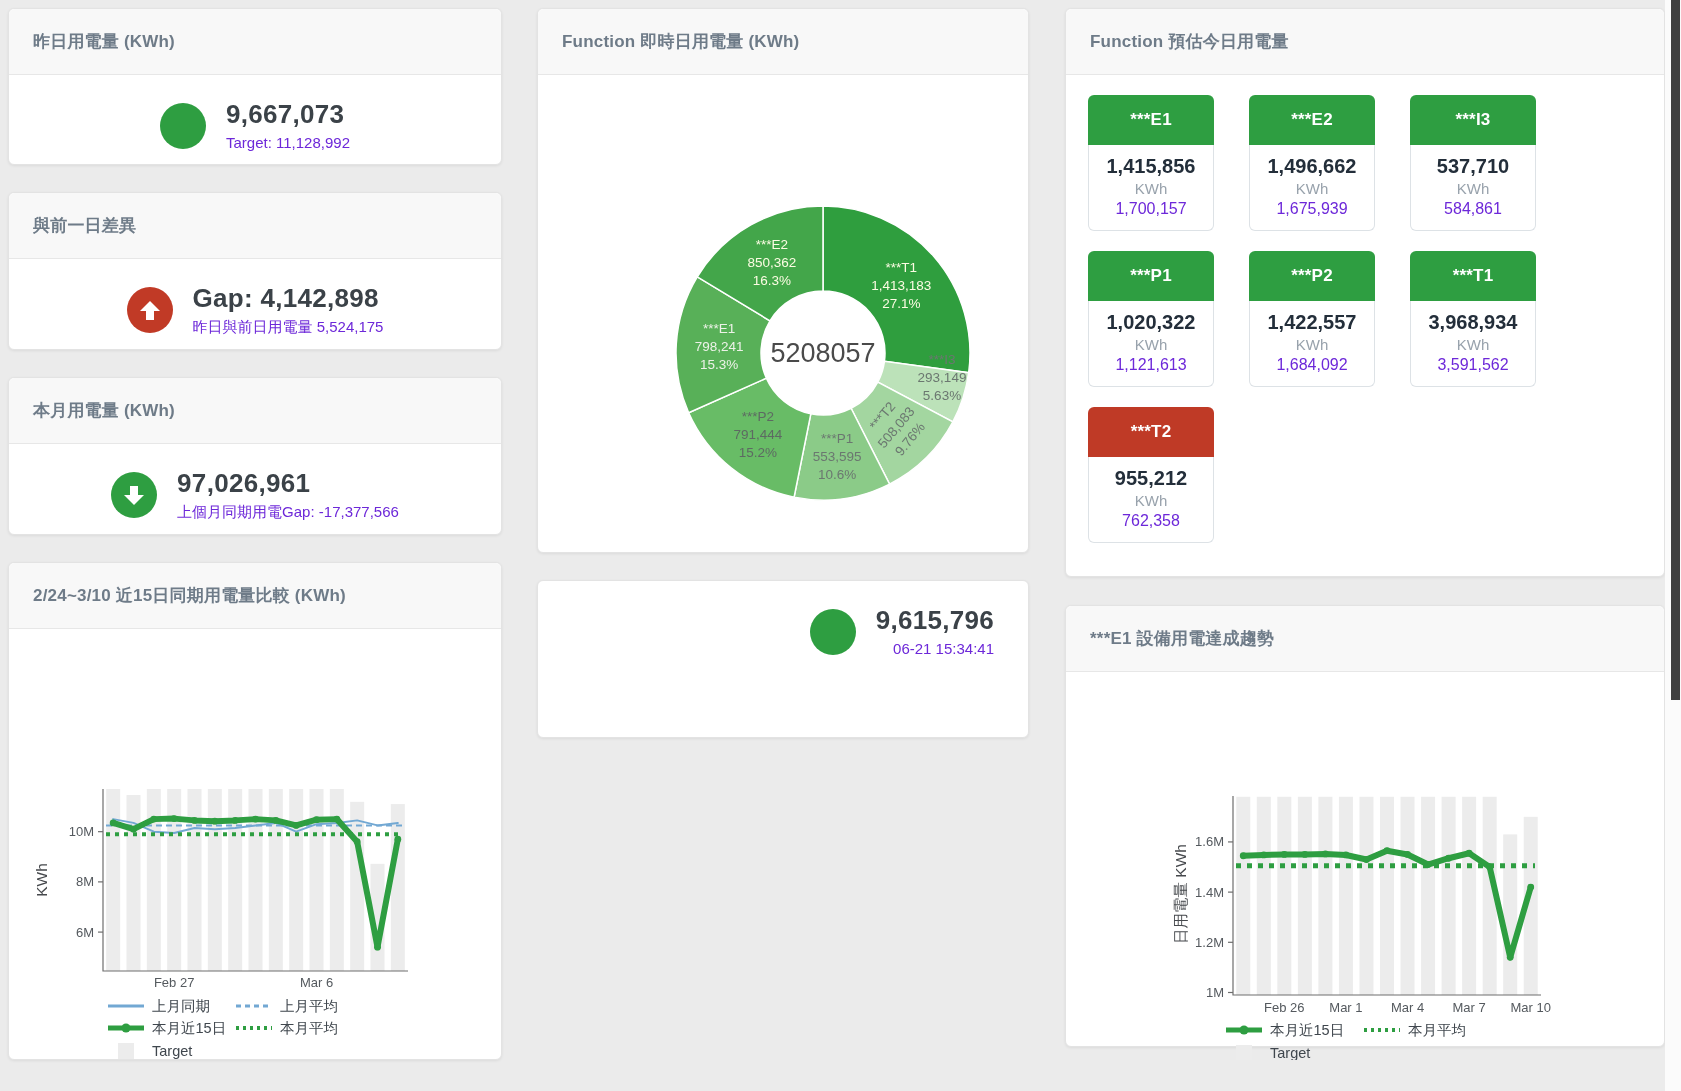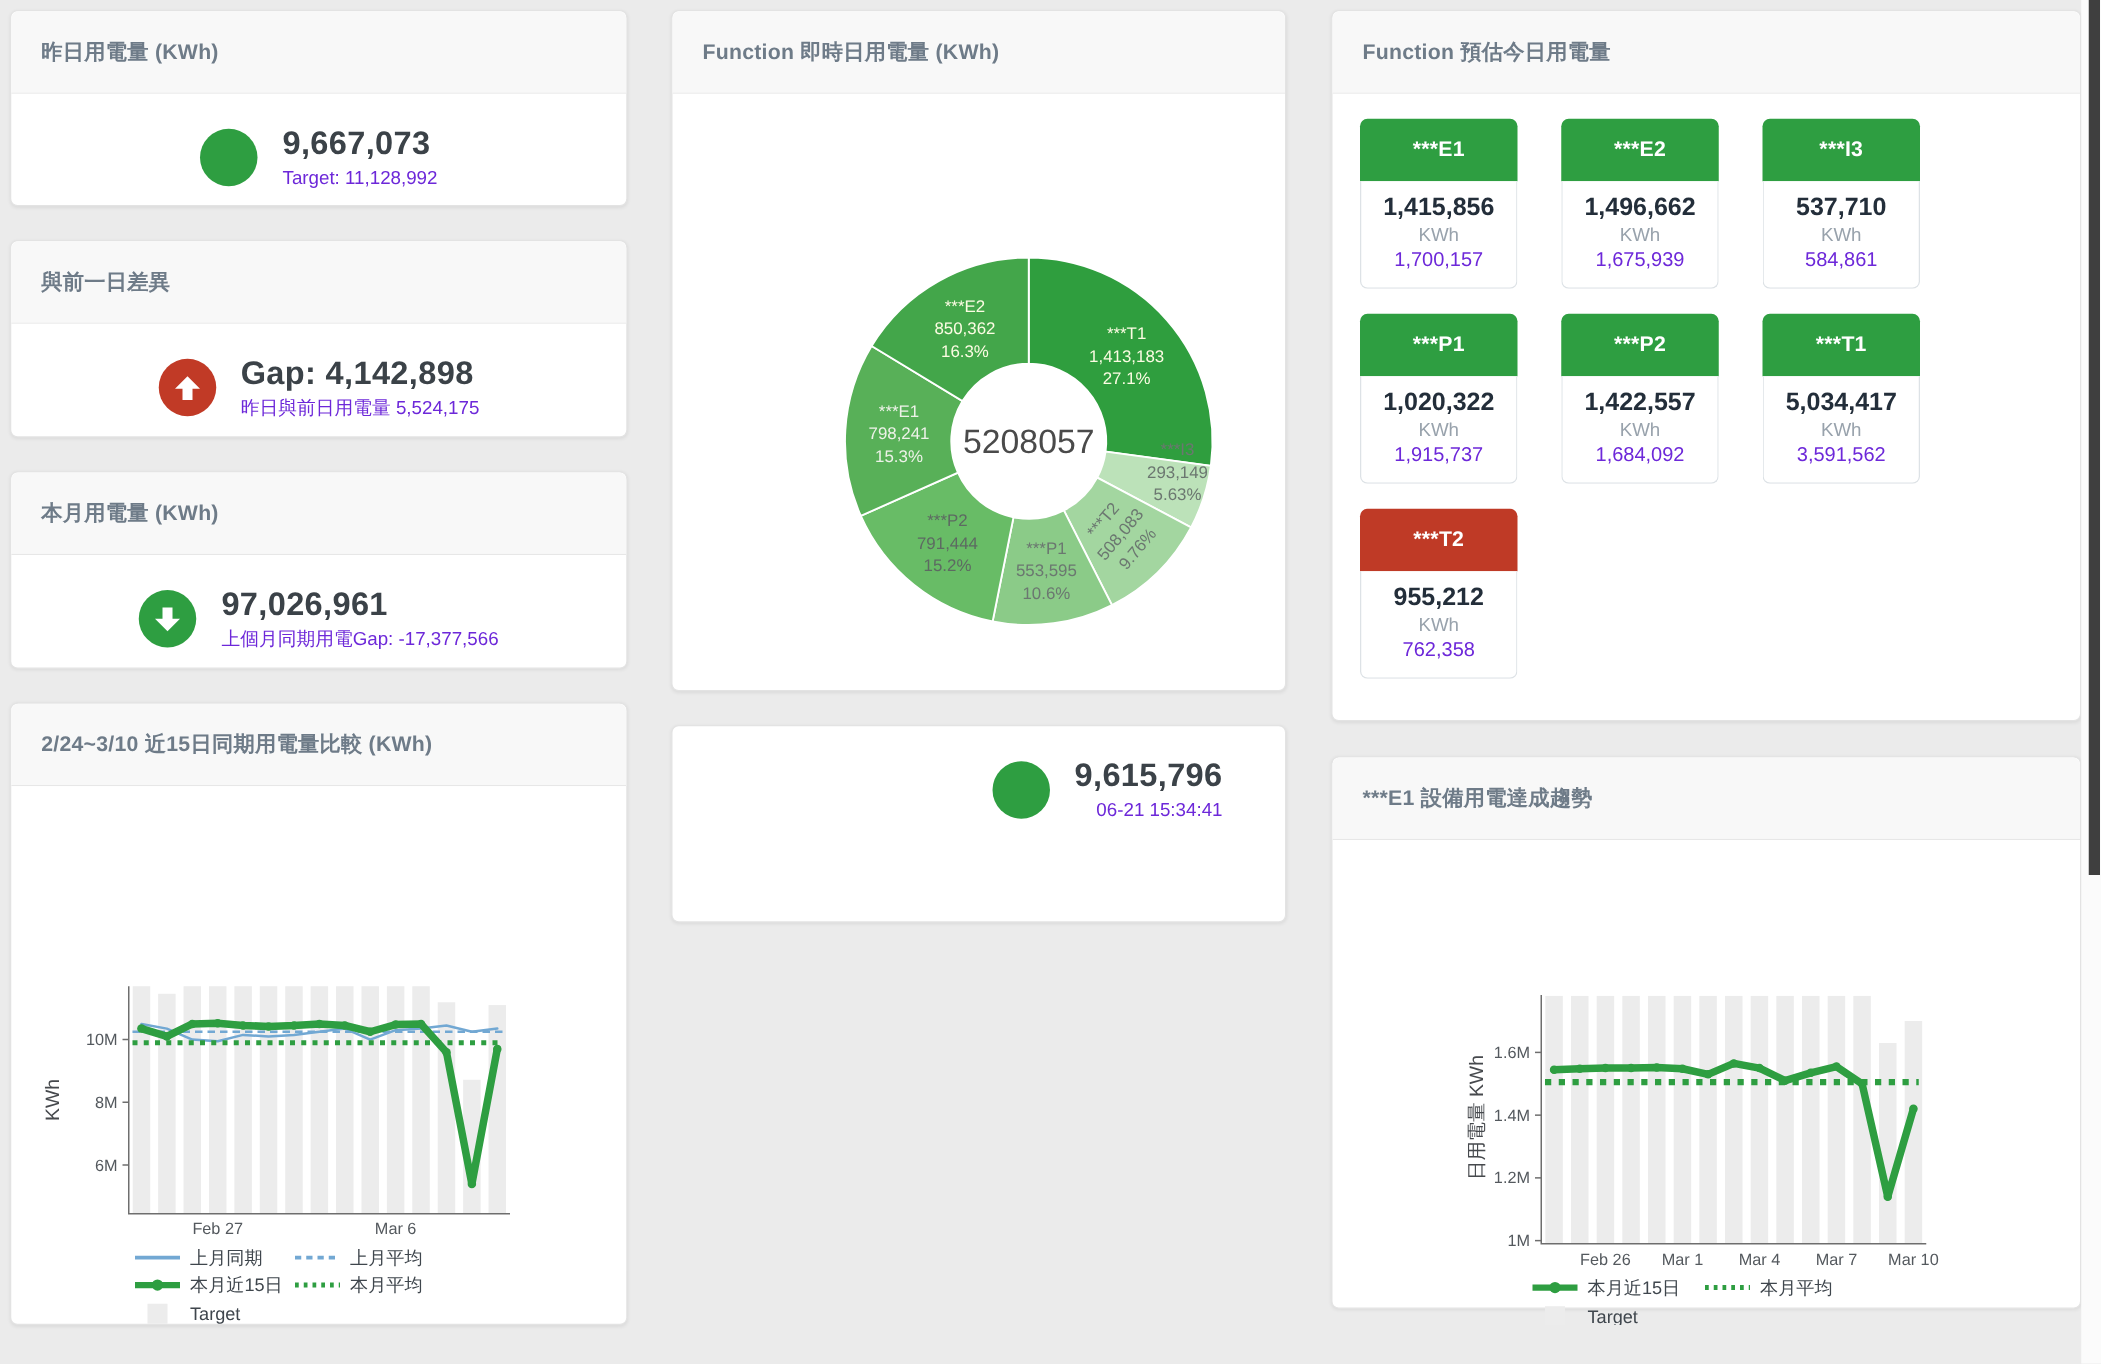--- a/index.html
+++ b/index.html
@@ -14,21 +14,21 @@
     box-shadow:0 1px 3px rgba(0,0,0,.07);box-sizing:border-box;
   }
   .card-header{
     height:66px;box-sizing:border-box;display:flex;align-items:center;
     padding:0 24px;background:#f8f8f8;border-bottom:1px solid #e7e7e7;
     border-radius:6px 6px 0 0;font-weight:bold;font-size:17px;color:#6e7b88;
     letter-spacing:.2px;
   }
   .card-body{position:relative;}
   .kpi{display:flex;align-items:center;justify-content:center;gap:20px;height:calc(100% - 54px);}
-  .kpi.right{justify-content:flex-end;padding-right:50px;}
+  .kpi.right{justify-content:flex-end;padding-right:34px;}
   .ind{width:46px;height:46px;border-radius:50%;flex:0 0 auto;display:flex;align-items:center;justify-content:center;}
   .kpi-text{line-height:1.15;}
   .kpi-text.right{text-align:right;}
   .kpi-value{font-size:26px;font-weight:bold;color:#3b4248;letter-spacing:.3px;}
   .kpi-sub{font-size:15px;color:#6d28d9;margin-top:4px;}
   .arr{position:relative;width:20px;height:19px;}
   .arr:before{content:'';position:absolute;left:50%;transform:translateX(-50%);top:0;
     border-left:10px solid transparent;border-right:10px solid transparent;border-bottom:10px solid #fff;}
   .arr:after{content:'';position:absolute;left:50%;transform:translateX(-50%);top:9px;width:8px;height:10px;background:#fff;}
   .arr.down{transform:rotate(180deg);}
@@ -233,35 +233,35 @@
               <div class="tile-target">584,861</div>
             </div>
           </div>
         </div>
         <div class="tile-row">
           <div class="tile">
             <div class="tile-head" style="background: rgb(46, 158, 65);">***P1</div>
             <div class="tile-body">
               <div class="tile-value">1,020,322</div>
               <div class="tile-unit">KWh</div>
-              <div class="tile-target">1,915,737</div>
+              <div class="tile-target">1,121,613</div>
             </div>
           </div>
           <div class="tile">
             <div class="tile-head" style="background: rgb(46, 158, 65);">***P2</div>
             <div class="tile-body">
               <div class="tile-value">1,422,557</div>
               <div class="tile-unit">KWh</div>
               <div class="tile-target">1,684,092</div>
             </div>
           </div>
           <div class="tile">
             <div class="tile-head" style="background: rgb(46, 158, 65);">***T1</div>
             <div class="tile-body">
-              <div class="tile-value">5,034,417</div>
+              <div class="tile-value">3,968,934</div>
               <div class="tile-unit">KWh</div>
               <div class="tile-target">3,591,562</div>
             </div>
           </div>
         </div>
         <div class="tile-row">
           <div class="tile">
             <div class="tile-head" style="background: rgb(191, 58, 38);">***T2</div>
             <div class="tile-body">
               <div class="tile-value">955,212</div>

